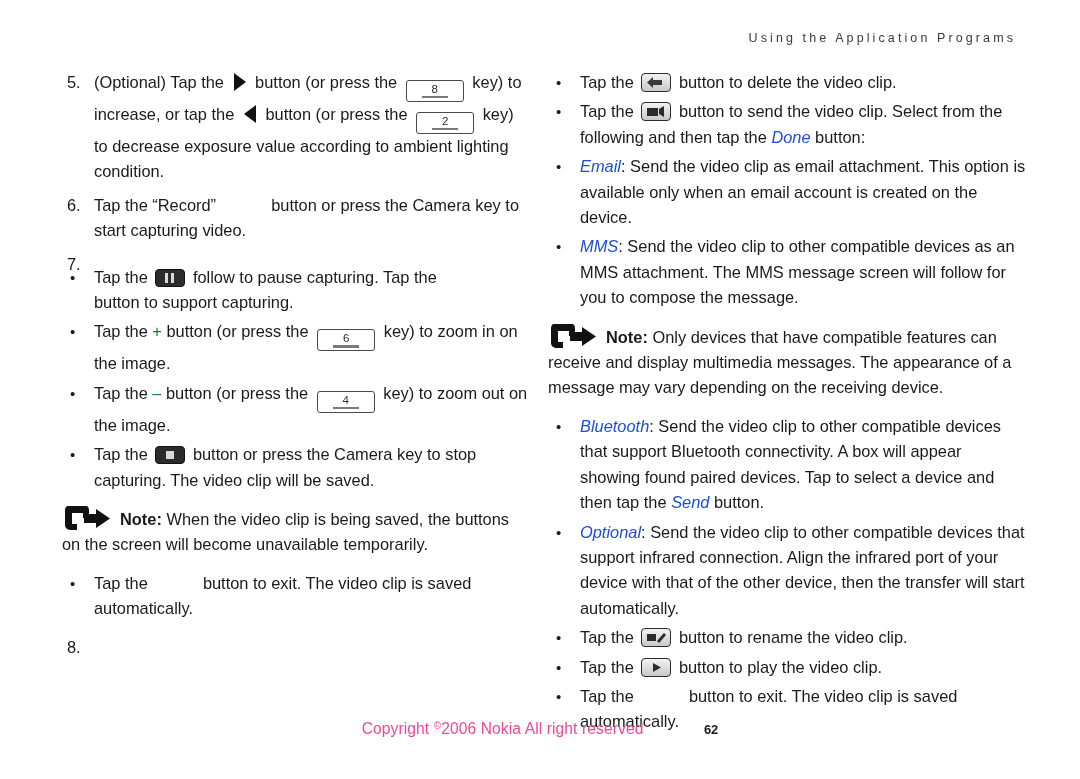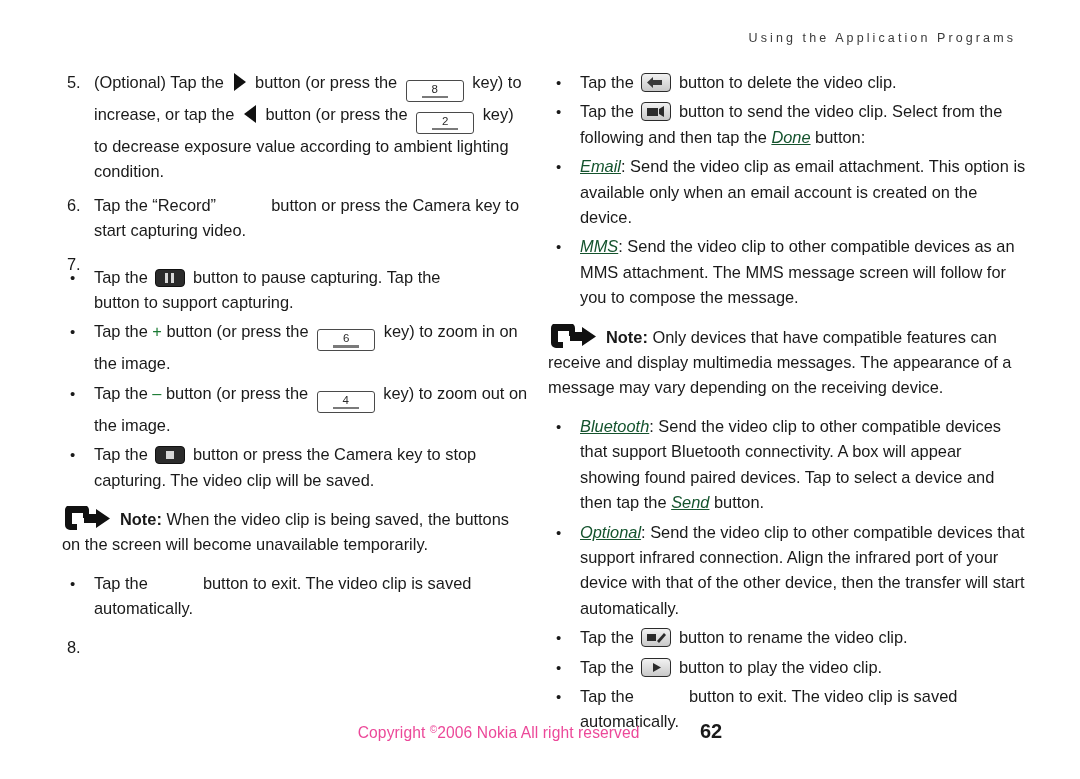--- a/index.html
+++ b/index.html
@@ -62,21 +62,21 @@
   .marker.num { left: 5px; }
   .marker.bul { left: 8px; font-size: 15px; }
 
   .gap-lg { height: 13px; }
   .gap-md { height: 8px; }
   .gap-sm { height: 4px; }
 
   .body-text { display: inline; }
 
   .green { color: #1a7a33; }
-  .green-italic { color: #14532d; font-style: italic; text-decoration: underline; }
+  .green-italic { color: #1d4ed8; font-style: italic; }
   .bold { font-weight: bold; text-align: center; }
 
   
   .blank-icon { display: inline-block; width: 46px; }
   .blank-icon.narrow { display: inline-block; width: 40px; }
 
   
   .ico {
     display: inline-block;
     vertical-align: -4px;
@@ -185,21 +185,21 @@
     display: inline-block;
     position: relative;
   }
   .copyright {
     font-size: 15.6px;
     color: #ec4899;
     letter-spacing: 0.1px;
   }
   .copyright sup { font-size: 10px; vertical-align: 5px; }
   .page-num {
-    font-size: 20px;
+    font-size: 13px;
     font-weight: bold;
     margin-left: 56px;
   }
 </style>
 </head>
 <body>
 
 <div class="page">
 
   <div class="running-header">Using the Application Programs</div>
@@ -221,21 +221,21 @@
     <div class="gap-md"></div>
 
     <div class="blk numbered">
       <span class="marker num">7.</span>
     </div>
 
     <div class="gap-lg"></div>
 
     <div class="blk bulleted">
       <span class="marker bul">•</span>
-      <span class="body-text">Tap the </span><span class="ico ico-dark"><i class="bar b1"></i><i class="bar b2"></i></span><span class="body-text"> button to pause capturing. Tap the </span><span class="blank-icon narrow"></span><span class="body-text"> button to support capturing.</span>
+      <span class="body-text">Tap the </span><span class="ico ico-dark"><i class="bar b1"></i><i class="bar b2"></i></span><span class="body-text"> follow to pause capturing. Tap the </span><span class="blank-icon narrow"></span><span class="body-text"> button to support capturing.</span>
     </div>
 
     <div class="gap-sm"></div>
 
     <div class="blk bulleted">
       <span class="marker bul">•</span>
       <span class="body-text">Tap the </span><span class="green">+</span><span class="body-text"> button (or press the </span><span class="ico ico-key"><span class="digit">6</span><span class="ul"></span></span><span class="body-text"> key) to zoom in on the image.</span>
     </div>
 
     <div class="gap-sm"></div>

